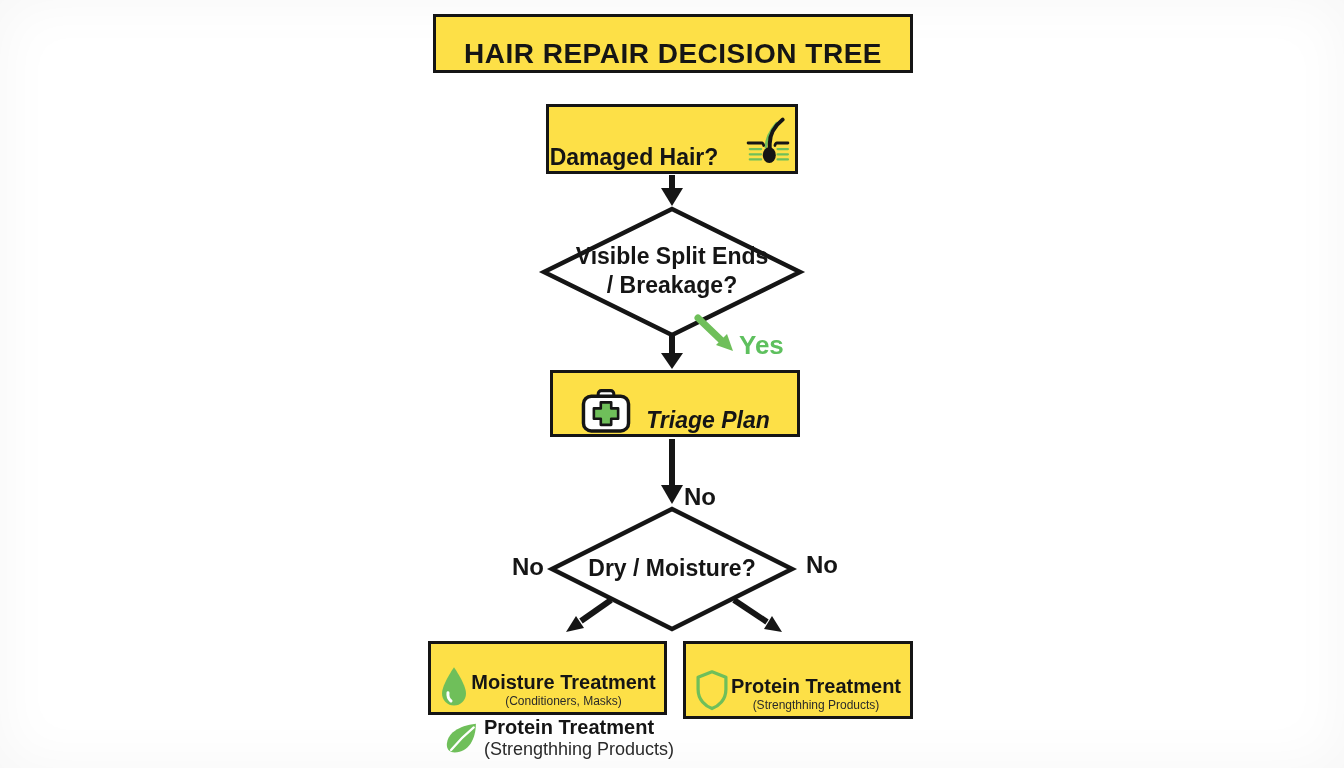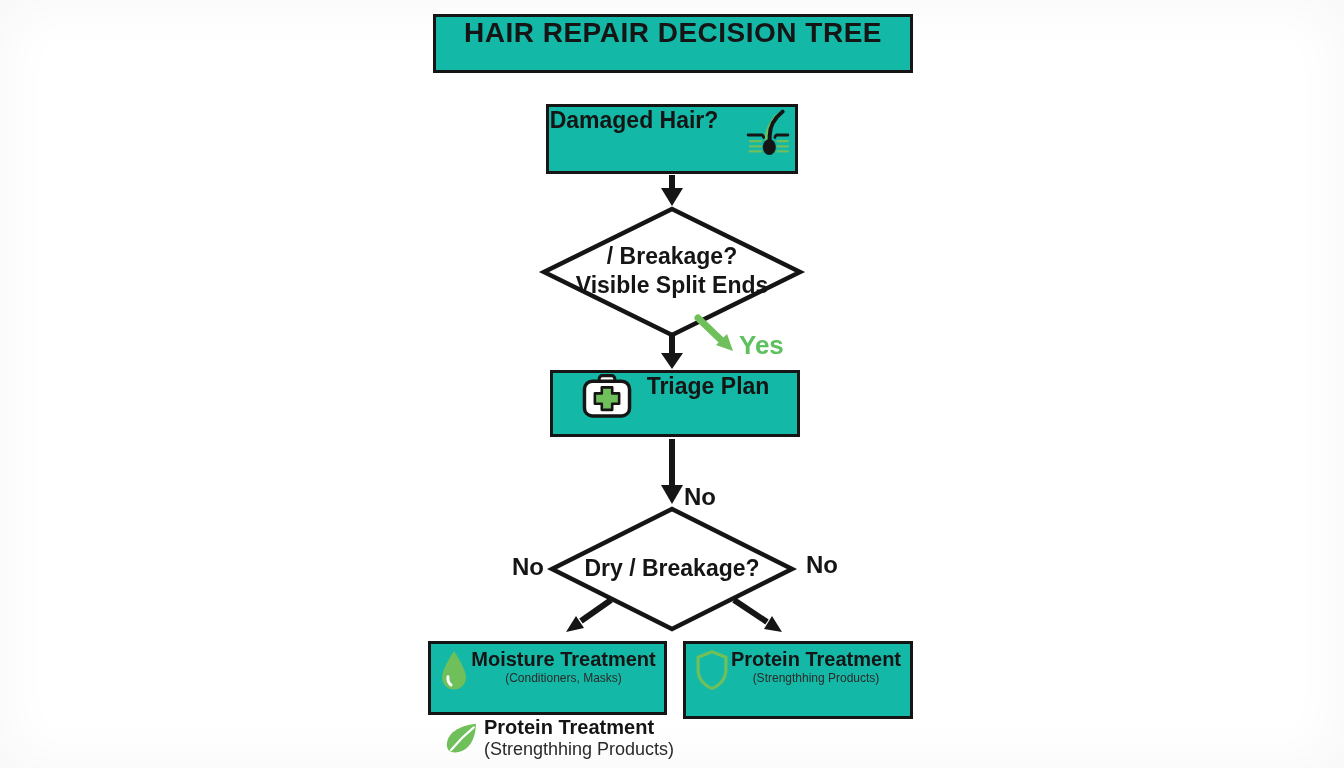--- a/index.html
+++ b/index.html
@@ -15,30 +15,30 @@
   }
   .overlay { position: absolute; left: 0; top: 0; }
   .ink-stroke  { stroke: var(--ink, #151515); fill: none; }
   .ink-fill    { fill: var(--ink, #151515); }
   .green-stroke{ stroke: var(--green, #6fbf5a); fill: none; }
   .green-fill  { fill: var(--green, #6fbf5a); }
   .white-fill  { fill: #ffffff; }
 
   .box {
     position: absolute; box-sizing: border-box;
-    background: #14b8a6; border: 3.5px solid var(--ink, #151515);
-    display: flex; align-items: flex-start; justify-content: center;
+    background: #fde047; border: 3.5px solid var(--ink, #151515);
+    display: flex; align-items: flex-end; justify-content: center;
   }
   .title-box { left: 433px; top: 14px; width: 480px; height: 59px; }
   .title-text { font-size: 28px; font-weight: 700; letter-spacing: 0.5px; white-space: nowrap; }
 
   .damaged-box { left: 546px; top: 104px; width: 252px; height: 70px; gap: 24px; }
   .node-label { font-size: 23px; font-weight: 700; white-space: nowrap; }
 
-  .triage-box { left: 550px; top: 370px; width: 250px; height: 67px; gap: 14px; }
+  .triage-box { left: 550px; top: 370px; width: 250px; height: 67px; gap: 14px; font-style: italic; }
 
   .diamond-label {
     position: absolute; transform: translate(-50%, -50%);
     text-align: center; font-size: 23px; font-weight: 700;
     line-height: 1.25; white-space: nowrap;
   }
   .d1-label { left: 672px; top: 271px; }
   .d2-label { left: 672px; top: 568px; }
 
   .edge-label { position: absolute; font-weight: 700; white-space: nowrap; }
@@ -118,38 +118,38 @@
         <line x1="9" y1="44" x2="22" y2="44"></line>
         <line x1="9" y1="50" x2="22" y2="50"></line>
         <line x1="41" y1="38" x2="53" y2="38"></line>
         <line x1="41" y1="44" x2="53" y2="44"></line>
         <line x1="41" y1="50" x2="53" y2="50"></line>
       </g>
     </svg>
   </div>
 
   <div class="diamond-label d1-label">
+    <div>Visible Split Ends</div>
     <div>/ Breakage?</div>
-    <div>Visible Split Ends</div>
   </div>
 
   <span class="edge-label yes-label">Yes</span>
 
   <div class="box triage-box">
     <svg width="52" height="46" viewBox="0 0 60 52">
       <rect x="21" y="2.5" width="18" height="12" rx="3.5" class="ink-stroke white-fill" stroke-width="3.5"></rect>
       <rect x="4" y="9" width="52" height="40" rx="9" class="ink-stroke white-fill" stroke-width="4"></rect>
       <path d="M 24 16 h 12 v 7 h 8 v 12 h -8 v 7 h -12 v -7 h -8 v -12 h 8 z" class="green-fill ink-stroke" stroke-width="3" stroke-linejoin="round"></path>
     </svg>
     <span class="node-label">Triage Plan</span>
   </div>
 
   <span class="edge-label no-top">No</span>
 
-  <div class="diamond-label d2-label">Dry / Breakage?</div>
+  <div class="diamond-label d2-label">Dry / Moisture?</div>
 
   <span class="edge-label no-left">No</span>
   <span class="edge-label no-right">No</span>
 
   <div class="box result-box moisture-box">
     <svg width="30" height="44" viewBox="0 0 40 54">
       <path d="M 20 2 C 20 2 4 25 4 37 a 16 16 0 0 0 32 0 C 36 25 20 2 20 2 z" class="green-fill"></path>
       <path d="M 12 36 a 9 11 0 0 0 4 11" stroke="#ffffff" stroke-width="4" fill="none" stroke-linecap="round"></path>
     </svg>
     <div class="result-text">

